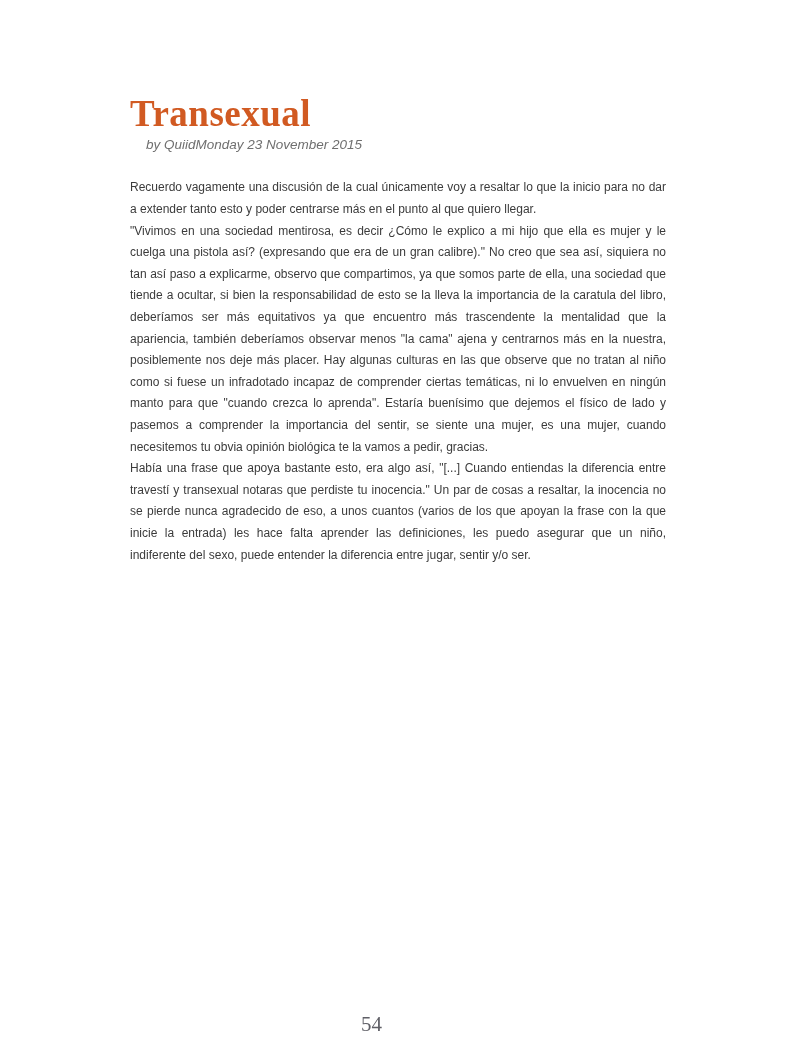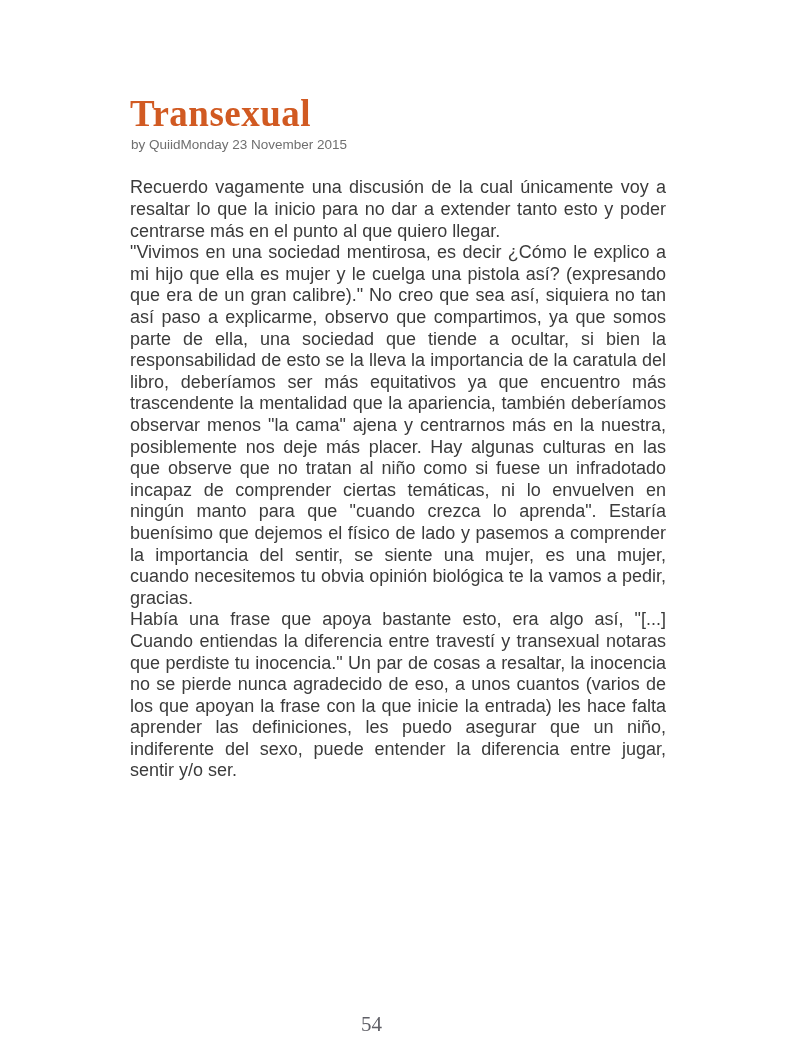--- a/index.html
+++ b/index.html
@@ -24,28 +24,29 @@
   .post-title {
     margin: 0;
     font-family: "Liberation Serif", "DejaVu Serif", serif;
     font-weight: bold;
     font-size: 37px;
     line-height: 1.12;
     letter-spacing: 0.5px;
     color: var(--accent, #d15a22);
   }
   .byline {
-    margin: 3px 0 0 1px;
+    margin: 3px 0 0 16px;
     font-size: 13.5px;
+    font-style: italic;
     color: var(--byline-text, #6f6f6f);
   }
   .body-text {
     margin-top: 25px;
     color: var(--body-text, #3b3b3b);
-    font-size: 18px;
+    font-size: 12px;
     line-height: 21.6px;
   }
   .body-text p {
     margin: 0;
     text-align: justify;
   }
   .page-number {
     position: absolute;
     left: 0;
     right: 0;

